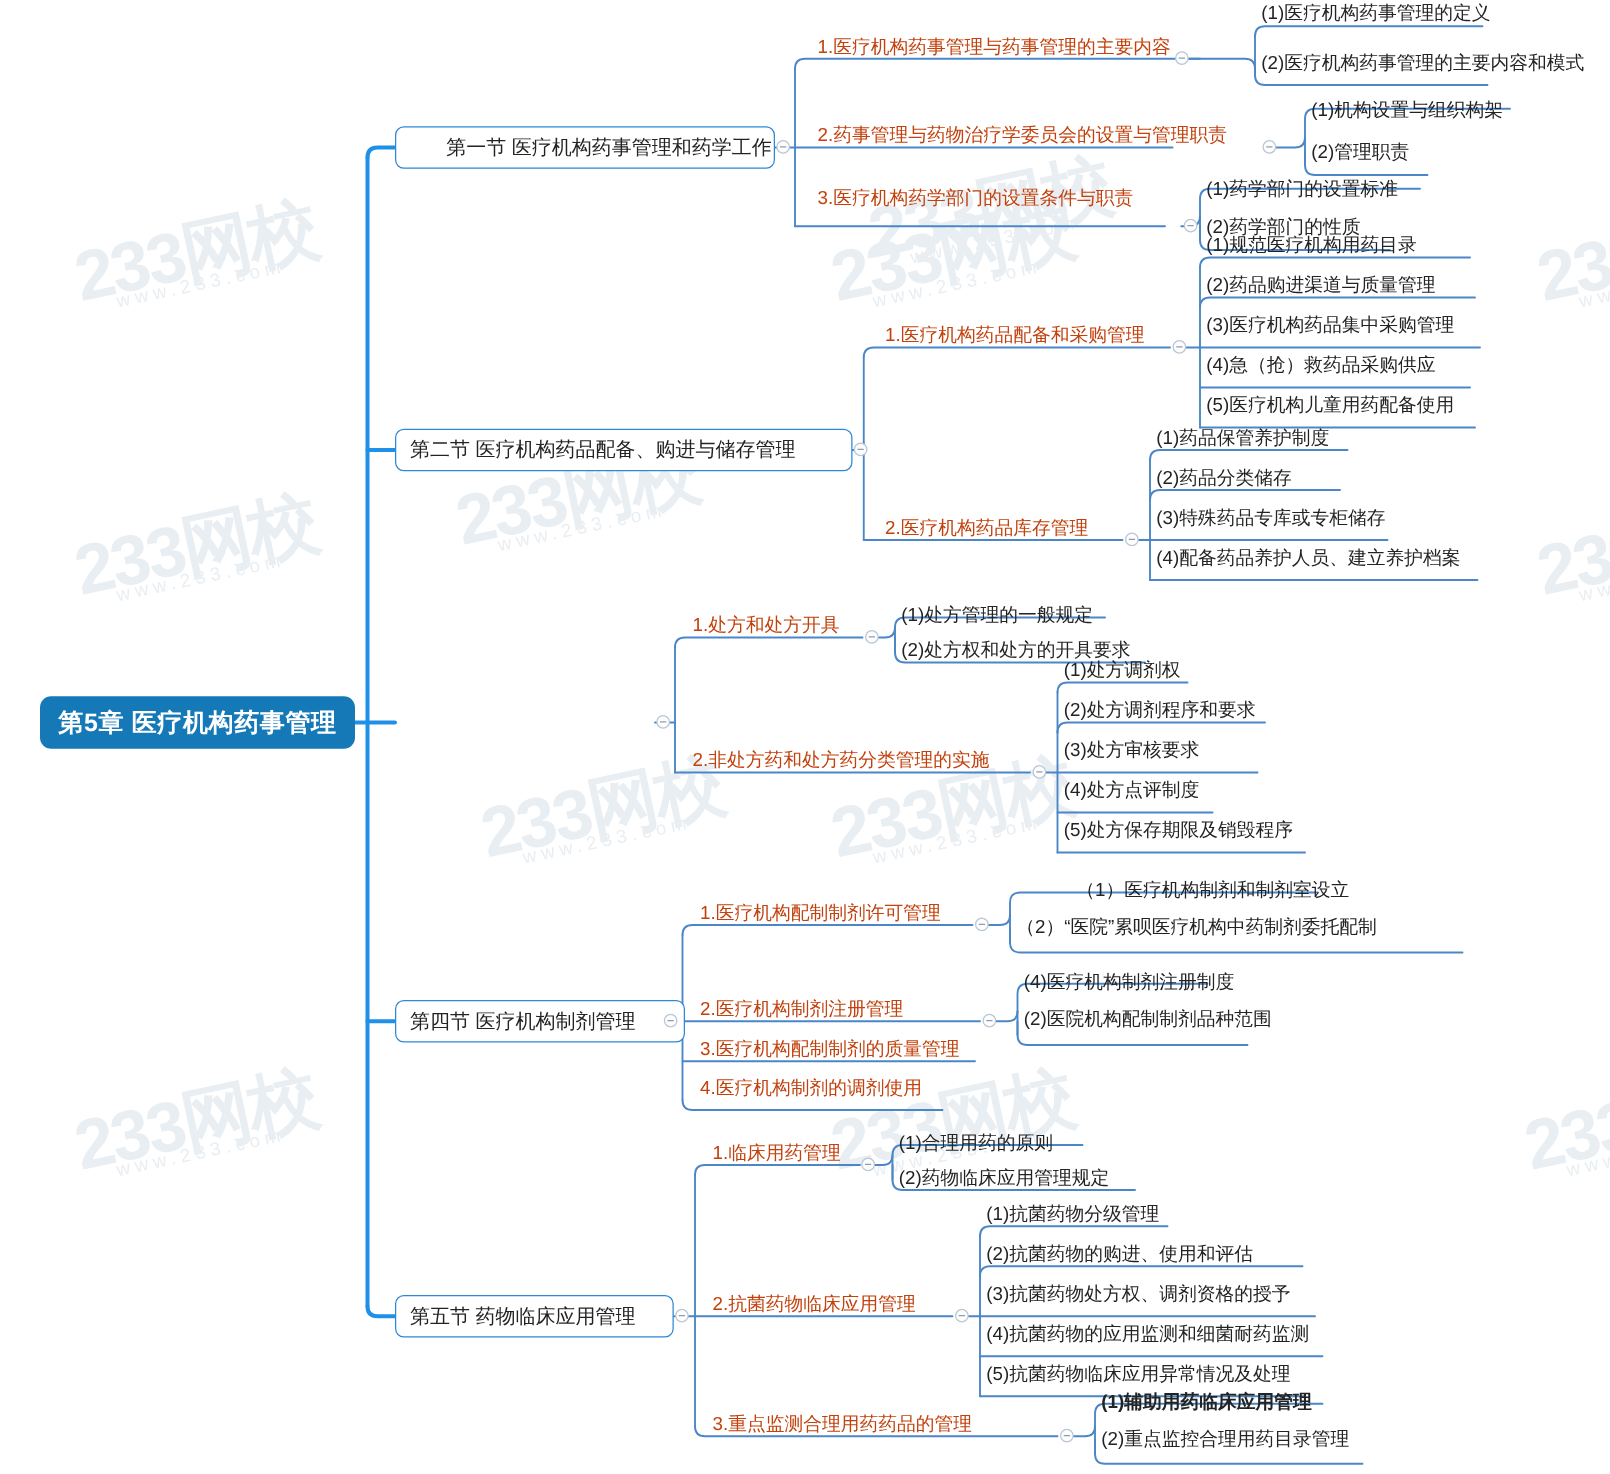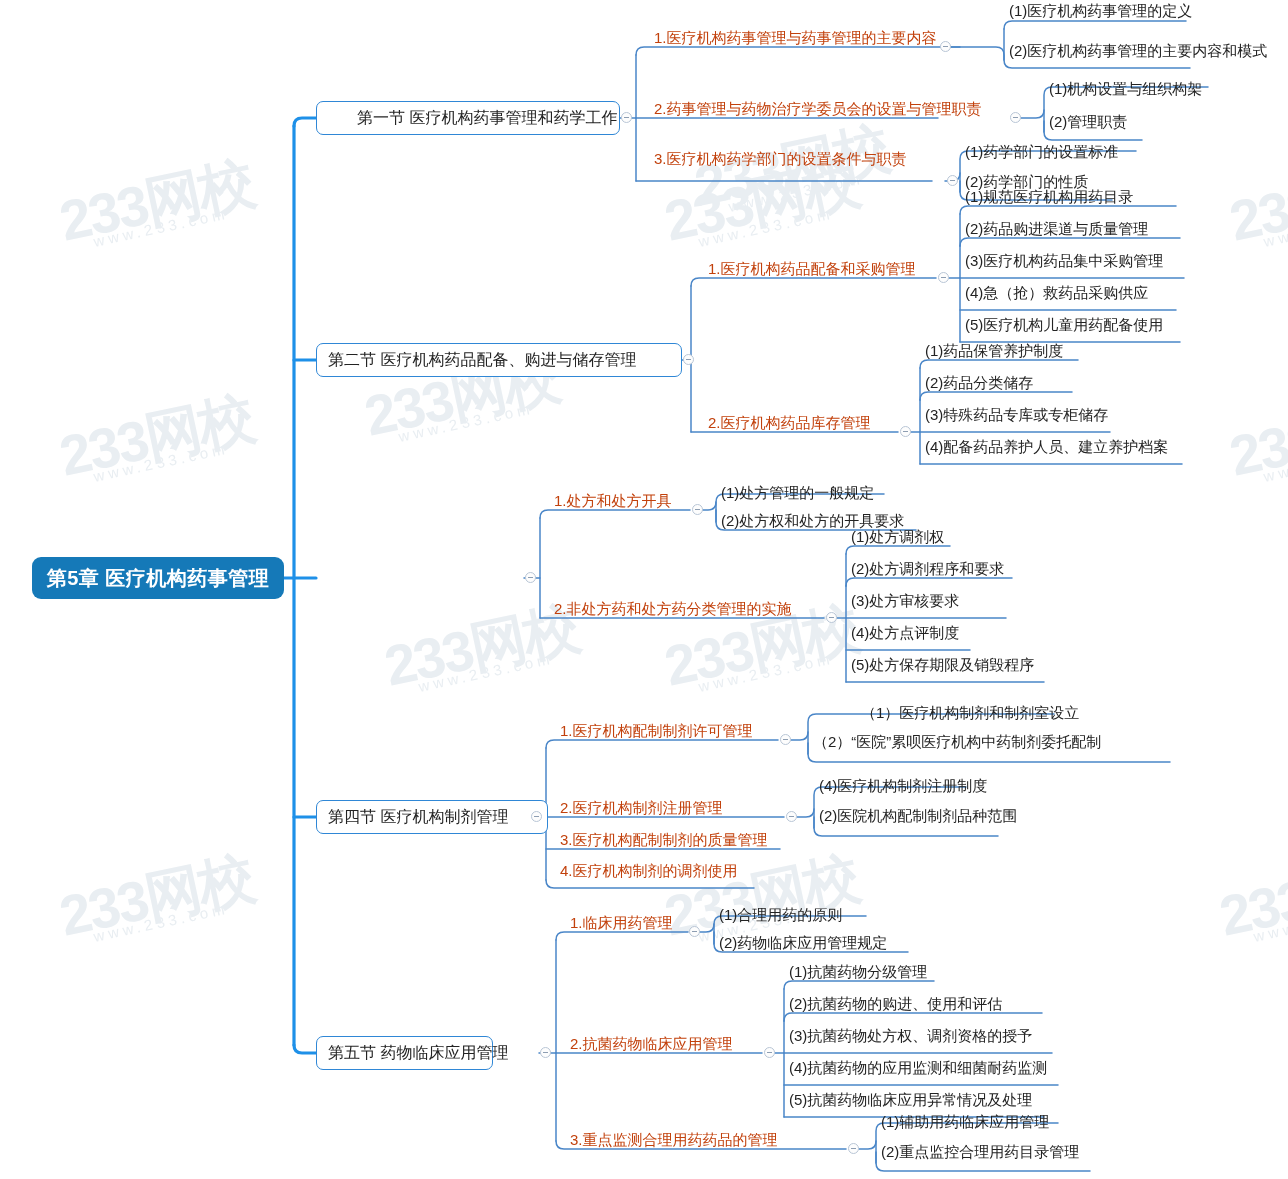--- a/index.html
+++ b/index.html
@@ -342,34 +342,34 @@
   <div class="l3" style="left:810px;top:732px;">（2）“医院”累呗医疗机构中药制剂委托配制</div>
 
   <div class="l2" style="left:558px;top:798px;">2.医疗机构制剂注册管理</div>
   <div class="tgl" style="left:786px;top:811px;"></div>
   <div class="l3" style="left:816px;top:776px;">(4)医疗机构制剂注册制度</div>
   <div class="l3" style="left:816px;top:806px;">(2)医院机构配制制剂品种范围</div>
 
   <div class="l2" style="left:558px;top:830px;">3.医疗机构配制制剂的质量管理</div>
   <div class="l2" style="left:558px;top:861px;">4.医疗机构制剂的调剂使用</div>
 
-  <div class="sec-box" style="left:316px;top:1036px;width:177px;">第五节 药物临床应用管理</div>
+  <div class="sec-box" style="left:316px;top:1036px;width:223px;">第五节 药物临床应用管理</div>
   <div class="tgl" style="left:540px;top:1047px;"></div>
 
   <div class="l2" style="left:568px;top:913px;">1.临床用药管理</div>
   <div class="tgl" style="left:689px;top:926px;"></div>
   <div class="l3" style="left:716px;top:905px;">(1)合理用药的原则</div>
   <div class="l3" style="left:716px;top:933px;">(2)药物临床应用管理规定</div>
 
   <div class="l2" style="left:568px;top:1034px;">2.抗菌药物临床应用管理</div>
   <div class="tgl" style="left:764px;top:1047px;"></div>
   <div class="l3" style="left:786px;top:962px;">(1)抗菌药物分级管理</div>
   <div class="l3" style="left:786px;top:994px;">(2)抗菌药物的购进、使用和评估</div>
   <div class="l3" style="left:786px;top:1026px;">(3)抗菌药物处方权、调剂资格的授予</div>
   <div class="l3" style="left:786px;top:1058px;">(4)抗菌药物的应用监测和细菌耐药监测</div>
   <div class="l3" style="left:786px;top:1090px;">(5)抗菌药物临床应用异常情况及处理</div>
 
   <div class="l2" style="left:568px;top:1130px;">3.重点监测合理用药药品的管理</div>
   <div class="tgl" style="left:848px;top:1143px;"></div>
-  <div class="l3" style="left:878px;top:1112px;">(1)辅助用药临床应用管理</div>
+  <div class="l3" style="left:878px;top:1112px;font-weight:bold;">(1)辅助用药临床应用管理</div>
   <div class="l3" style="left:878px;top:1142px;">(2)重点监控合理用药目录管理</div>
 
 </div>
 
 </body></html>

